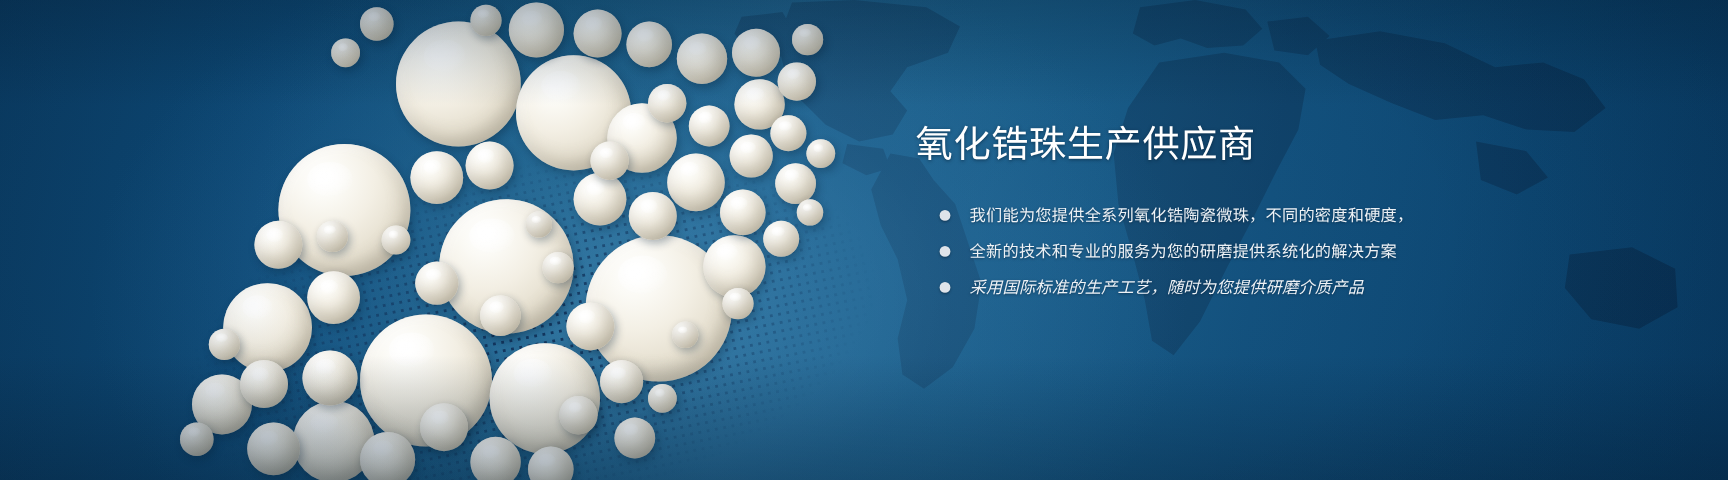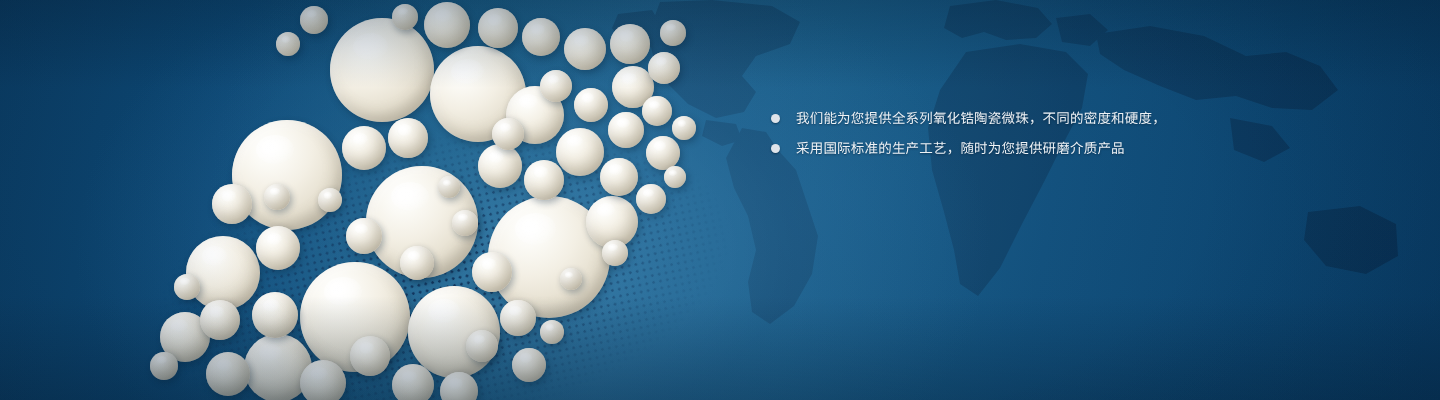--- a/index.html
+++ b/index.html
@@ -102,33 +102,33 @@
     font-size:31px;
     line-height:1.12;
     font-weight:400;
     letter-spacing:.5px;
     color:#ffffff;
     text-shadow:0 1px 3px rgba(2,22,40,.55);
     white-space:nowrap;
   }
   .bullets{
     list-style:none;
-    margin:4px; padding:0;
+    margin:16px; padding:0;
   }
   .bullet{
     position:relative;
     padding-left:29px;
     margin-bottom:9px;
     font-size:13.5px;
     line-height:21px;
     color:#eef2f6;
     text-shadow:0 1px 2px rgba(2,22,40,.50);
     letter-spacing:.2px;
   }
-  .bullet:last-child{margin-bottom:0;}
+  .bullet:last-child{margin-bottom:0;font-style:italic;}
   .bullet-dot{
     position:absolute;
     left:4px; top:6px;
     width:9px; height:9px;
     border-radius:50%;
     background:#dfe4ea;
     box-shadow:0 1px 2px rgba(2,22,40,.45);
   }
   .bullet-text{display:block;}
   .bullet-text .l2{display:block;}
@@ -231,30 +231,37 @@
     <div class="bead s" style="left:264px;top:184px;width:26px;height:26px;"></div>
     <div class="bead s" style="left:318px;top:188px;width:24px;height:24px;"></div>
     <div class="bead s" style="left:452px;top:210px;width:26px;height:26px;"></div>
     <div class="bead s" style="left:438px;top:176px;width:22px;height:22px;"></div>
   </div>
 
   <div class="bg-vignette"></div>
 
   <div class="copy">
 
+    <h1 class="headline">氧化锆珠生产供应商</h1>
 
     <ul class="bullets">
 
       <li class="bullet">
         <span class="bullet-dot"></span>
         <span class="bullet-text">
           <span>我们能为您提供全系列氧化锆陶瓷微珠，不同的密度和硬度，</span>
         </span>
       </li>
 
+      <li class="bullet">
+        <span class="bullet-dot"></span>
+        <span class="bullet-text">
+          <span>全新的技术和专业的服务为您的研磨提供系统化的解决方案</span>
+        </span>
+      </li>
 
       <li class="bullet">
         <span class="bullet-dot"></span>
         <span class="bullet-text">
           <span>采用国际标准的生产工艺，随时为您提供研磨介质产品</span>
         </span>
       </li>
 
     </ul>
   </div>

